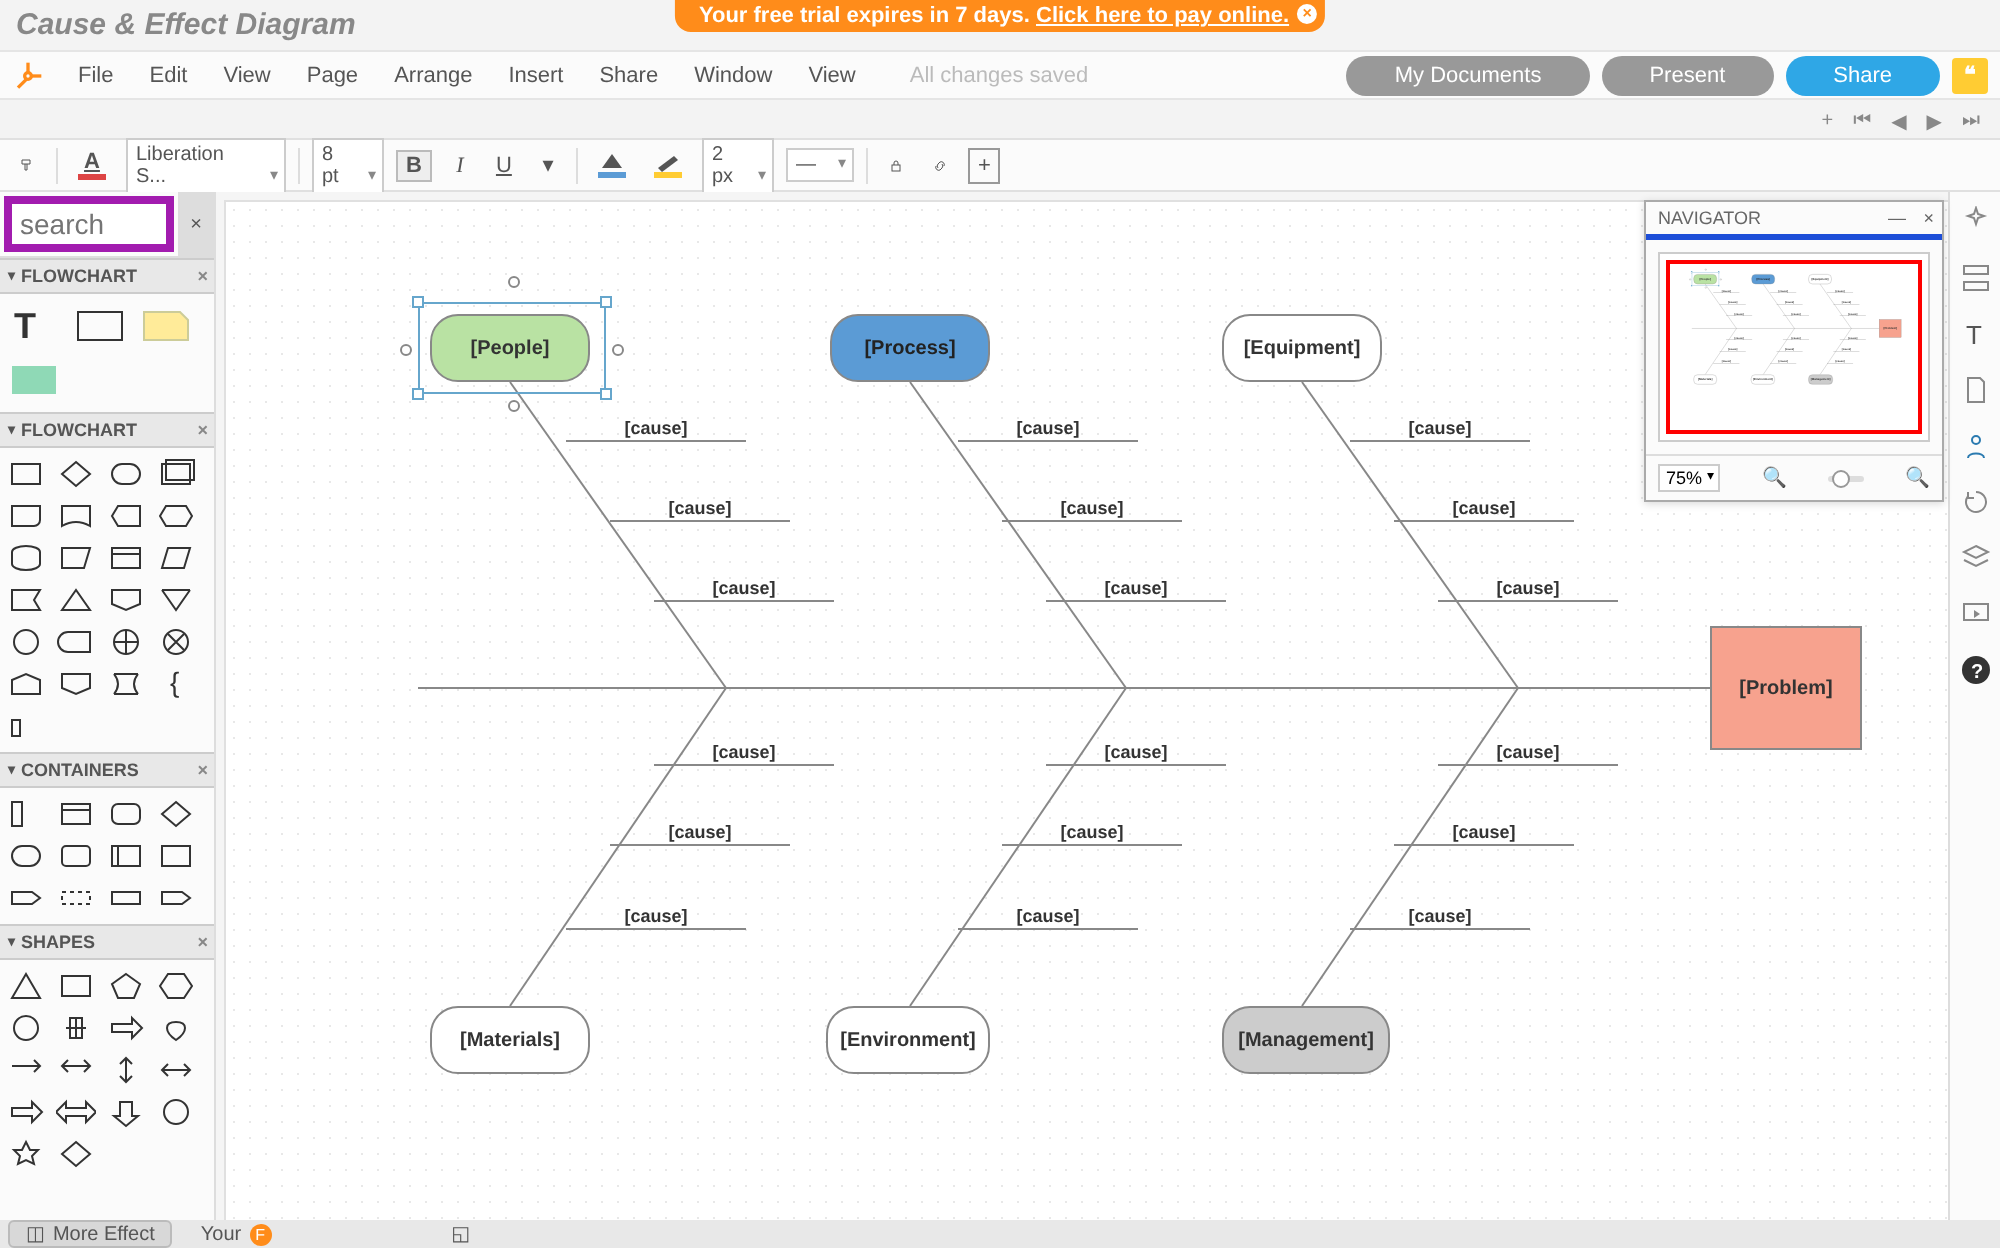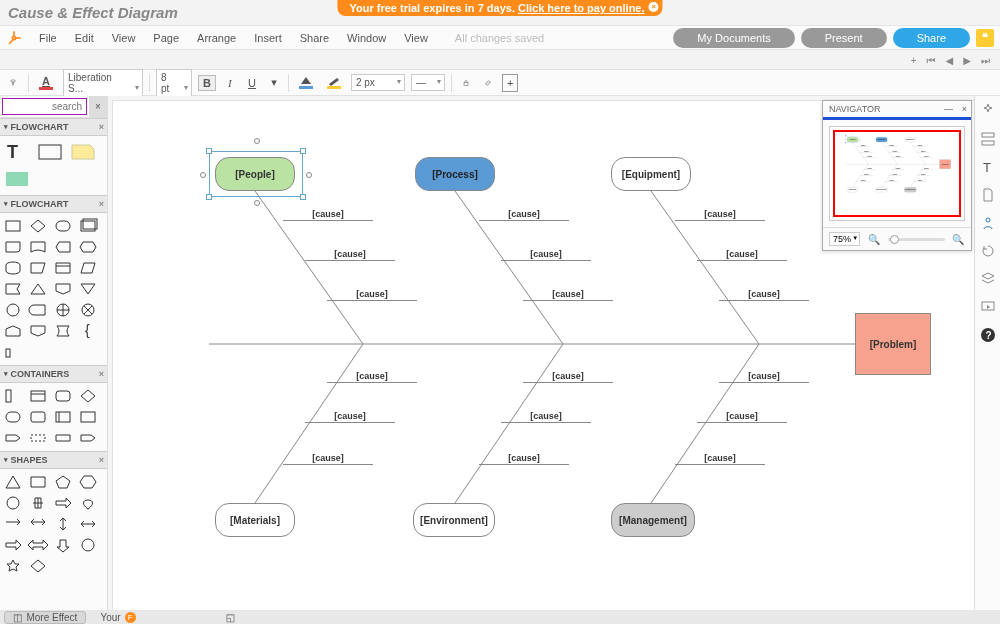--- a/index.html
+++ b/index.html
@@ -40,21 +40,21 @@
 .fb-select { border: 1px solid #ccc; background: #fff; font-size: 10px; padding: 2px 14px 2px 4px; position: relative; }
 .fb-select::after { content: '▾'; position: absolute; right: 3px; font-size: 8px; color: #888; }
 .fb-bold { font-weight: bold; border: 1px solid #bbb; background: #eee; padding: 1px 4px; }
 .fb-italic { font-style: italic; font-family: serif; }
 .fb-underline { text-decoration: underline; }
 .fb-color-swatch { width: 14px; height: 3px; }
 
 
 .leftpanel { position: absolute; left: 0; top: 96px; width: 108px; bottom: 14px; background: #fbfbfb; border-right: 1px solid #ddd; overflow: hidden; }
 .search-row { display: flex; border-bottom: 1px solid #ddd; }
-.search-input { flex: 1; border: 1px solid #a21caf; font-size: 10px; padding: 2px 4px; margin: 2px; width: 70px; text-align: right; }
+.search-input { flex: 1; border: 4px solid #a21caf; font-size: 14px; padding: 2px 4px; margin: 2px; width: 70px; }
 .search-clear { width: 18px; background: #ddd; display: flex; align-items: center; justify-content: center; font-size: 10px; color: #555; cursor: pointer; }
 .cat-header { background: #e8e8e8; border-top: 1px solid #ccc; border-bottom: 1px solid #ccc; font-size: 9px; font-weight: bold; color: #555; padding: 3px 4px; display: flex; align-items: center; position: relative; }
 .cat-header::before { content: '▾'; font-size: 7px; margin-right: 3px; }
 .cat-close { position: absolute; right: 3px; font-size: 9px; color: #888; cursor: pointer; }
 .shape-grid { display: flex; flex-wrap: wrap; padding: 4px 2px; gap: 3px 3px; }
 .shape-cell { width: 22px; height: 18px; display: flex; align-items: center; justify-content: center; cursor: pointer; }
 .shape-cell svg { width: 20px; height: 16px; }
 .big-cell { width: 30px; height: 24px; }
 .big-cell svg { width: 28px; height: 22px; }
 
@@ -80,21 +80,21 @@
 .sel-dot { position: absolute; width: 6px; height: 6px; background: #fff; border: 1px solid #888; border-radius: 50%; }
 
 
 .navigator { position: absolute; right: 28px; top: 100px; width: 150px; background: #fbfbfb; border: 1px solid #aaa; box-shadow: 0 1px 4px rgba(0,0,0,0.15); z-index: 50; }
 .nav-title { font-size: 9px; color: #666; padding: 3px 6px; border-bottom: 3px solid #1d4ed8; position: relative; }
 .nav-title .nav-min { position: absolute; right: 18px; cursor: pointer; }
 .nav-title .nav-cls { position: absolute; right: 4px; cursor: pointer; }
 .nav-preview { margin: 6px; border: 1px solid #ccc; height: 95px; position: relative; overflow:hidden; background:#fff;}
 .nav-preview-inner { transform: scale(0.145); transform-origin: top left; position: absolute; left: 2px; top: 2px; width: 945px; height: 590px; }
 .nav-viewport { position: absolute; border: 2px solid red; left: 3px; top: 3px; right: 3px; bottom: 3px; }
-.nav-zoom { display: flex; align-items: center; gap: 8px; padding: 4px 6px; border-top: 1px solid #ddd; }
+.nav-zoom { display: flex; align-items: center; gap: 21px; padding: 4px 6px; border-top: 1px solid #ddd; }
 .nav-zoom-val { border: 1px solid #ccc; font-size: 9px; padding: 1px 8px 1px 3px; position: relative; background:#fff; }
 .nav-zoom-val::after { content:'▾'; position:absolute; right:2px; font-size:7px; }
 .nav-zoom-slider { flex:1; height: 3px; background: #ddd; border-radius: 2px; position: relative; }
 .nav-zoom-thumb { position: absolute; left: 2px; top: -3px; width: 9px; height: 9px; background: #fff; border: 1px solid #999; border-radius: 50%; }
 
 
 .rightstrip { position: absolute; right: 0; top: 96px; width: 26px; bottom: 14px; background: #fbfbfb; border-left: 1px solid #ddd; display: flex; flex-direction: column; align-items: center; padding-top: 6px; gap: 10px; }
 .rs-btn { width: 18px; height: 18px; display: flex; align-items: center; justify-content: center; cursor: pointer; color: #555; }
 .rs-btn.blue { color: #2a7ab0; }
 .rs-btn svg { width: 16px; height: 16px; }
@@ -183,21 +183,21 @@
         <path d="M7 1l5 7H2z" fill="#555"></path>
       </svg>
       <span class="fb-color-swatch" style="background:#5b9bd5;"></span>
     </span>
   <span class="fb-btn" style="flex-direction:column;">
       <svg viewBox="0 0 14 10" width="14" height="10">
         <path d="M2 8l8-6 2 2-8 6z" fill="#555"></path>
       </svg>
       <span class="fb-color-swatch" style="background:#ffcc33;"></span>
     </span>
-  <span class="fb-select" style="width:54px;">2 px</span>
+  <span class="fb-select" style="width:36px;">2 px</span>
   <span class="fb-select" style="width:34px;">—</span>
   <span class="fb-sep"></span>
   <span class="fb-btn">
       <svg viewBox="0 0 16 16">
         <rect x="4" y="7" width="8" height="6" fill="none" stroke="#555"></rect>
         <path d="M6 7V5a2 2 0 014 0v2" fill="none" stroke="#555"></path>
       </svg>
     </span>
   <span class="fb-btn">
       <svg viewBox="0 0 16 16">

